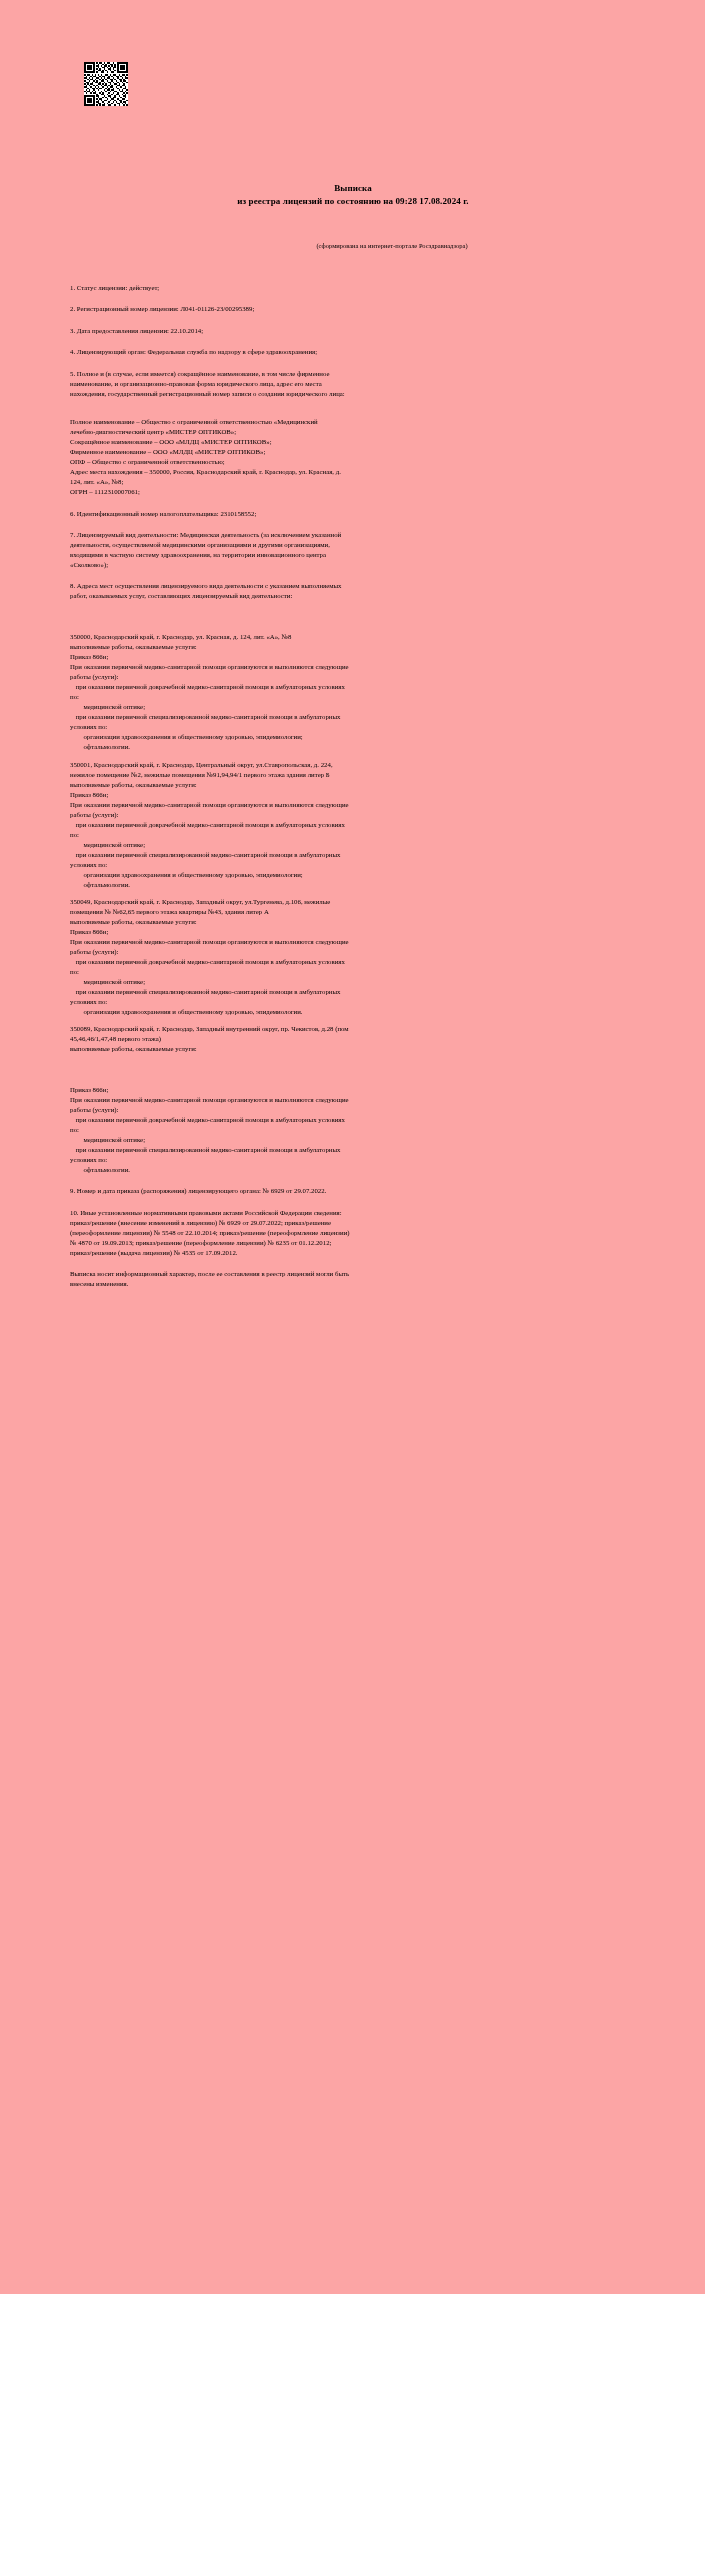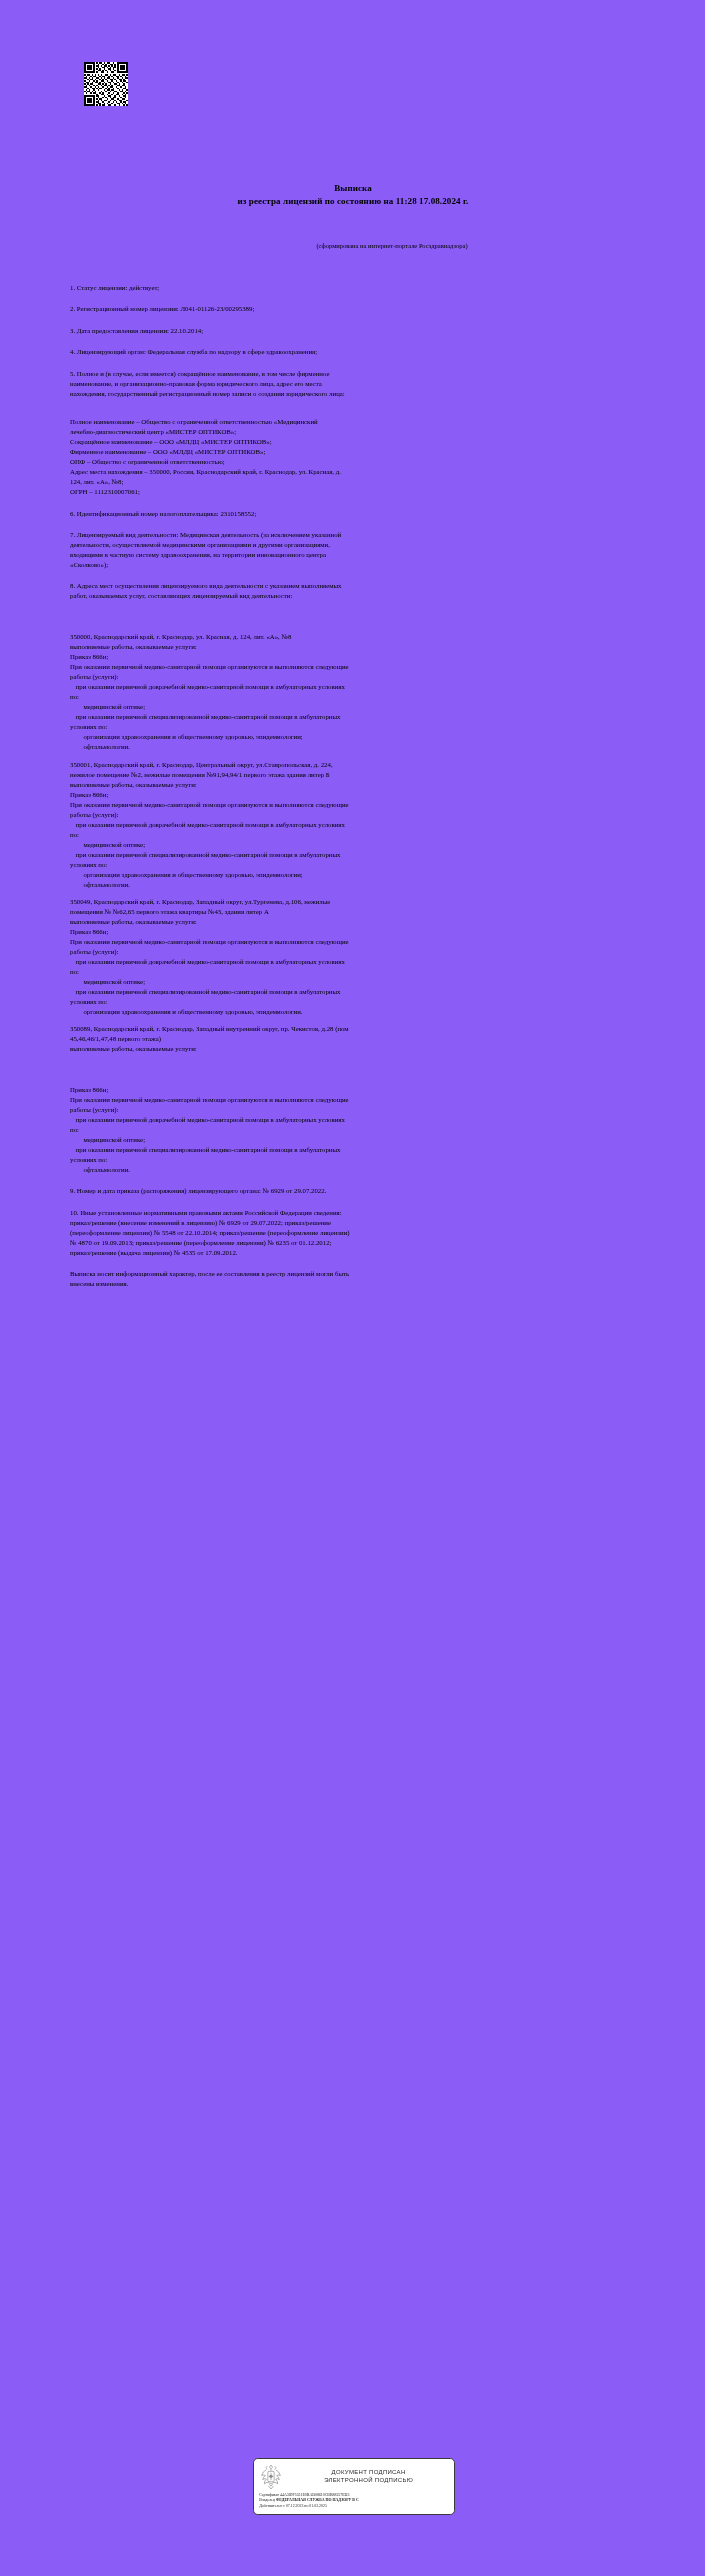--- a/index.html
+++ b/index.html
@@ -4,23 +4,23 @@
 <title>Выписка из реестра лицензий</title>
 <style>
   html, body {
     margin: 0;
     padding: 0;
     background: #ffffff;
   }
   .page {
     position: relative;
     width: 706px;
-    height: 2576px;
+    height: 2294px;
     margin: 0 auto;
-    background: #8b5cf6;
+    background: #fca5a5;
     font-family: "Liberation Serif", "DejaVu Serif", serif;
     color: #000000;
     overflow: hidden;
   }
 
   
   .qr-wrap {
     position: absolute;
     left: 84px;
     top: 62px;
@@ -355,21 +355,21 @@
         <rect x="20" y="28" width="1" height="1"></rect>
           <rect x="23" y="28" width="1" height="1"></rect>
         <rect x="26" y="28" width="1" height="1"></rect>
           <rect x="28" y="28" width="1" height="1"></rect>
       </g>
     </svg>
   </div>
 
   <div class="title-block">
     <div class="title-line">Выписка</div>
-    <div class="title-line">из реестра лицензий по состоянию на 11:28 17.08.2024 г.</div>
+    <div class="title-line">из реестра лицензий по состоянию на 09:28 17.08.2024 г.</div>
   </div>
   <div class="subtitle">
     <span>(сформирована на интернет-портале Росздравнадзора)</span>
   </div>
 
   <div class="body-col">
 
     <div class="p">1. Статус лицензии: действует;</div>
     <div class="gap-lg"></div>
     <div class="p">2. Регистрационный номер лицензии: Л041-01126-23/00295389;</div>

